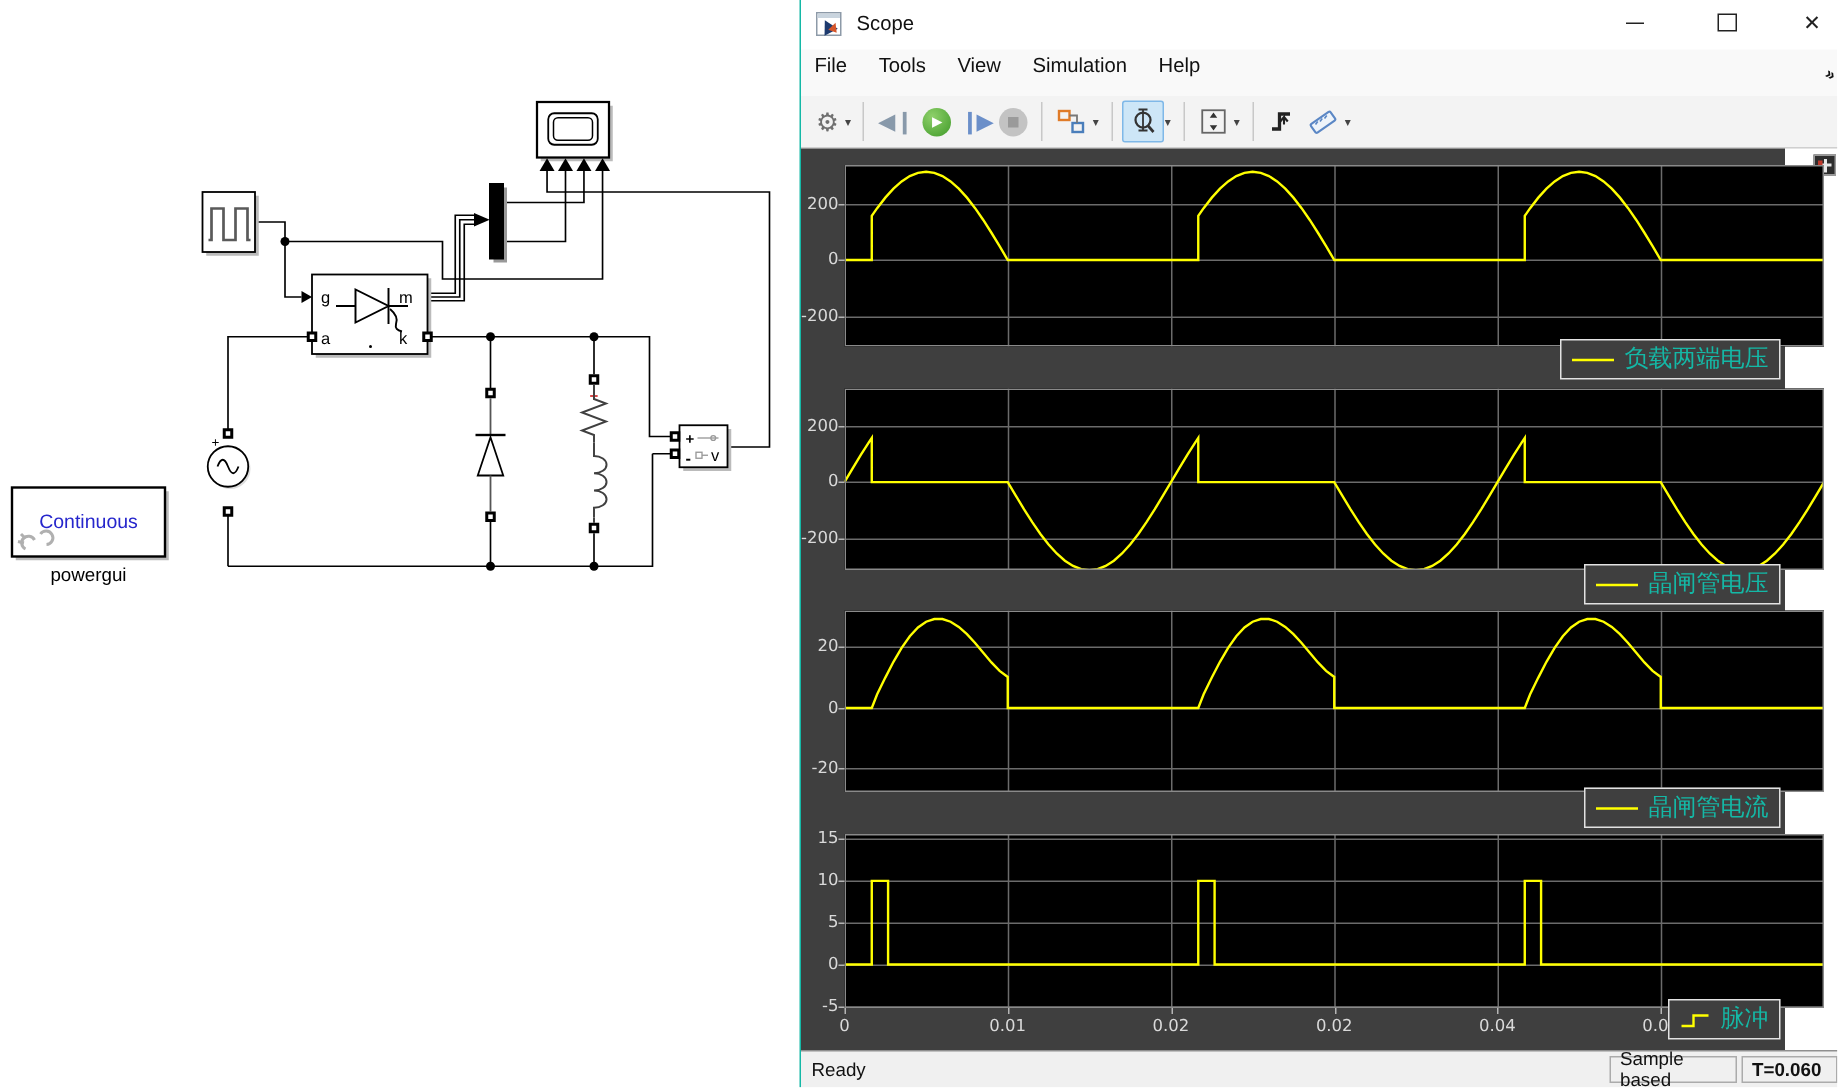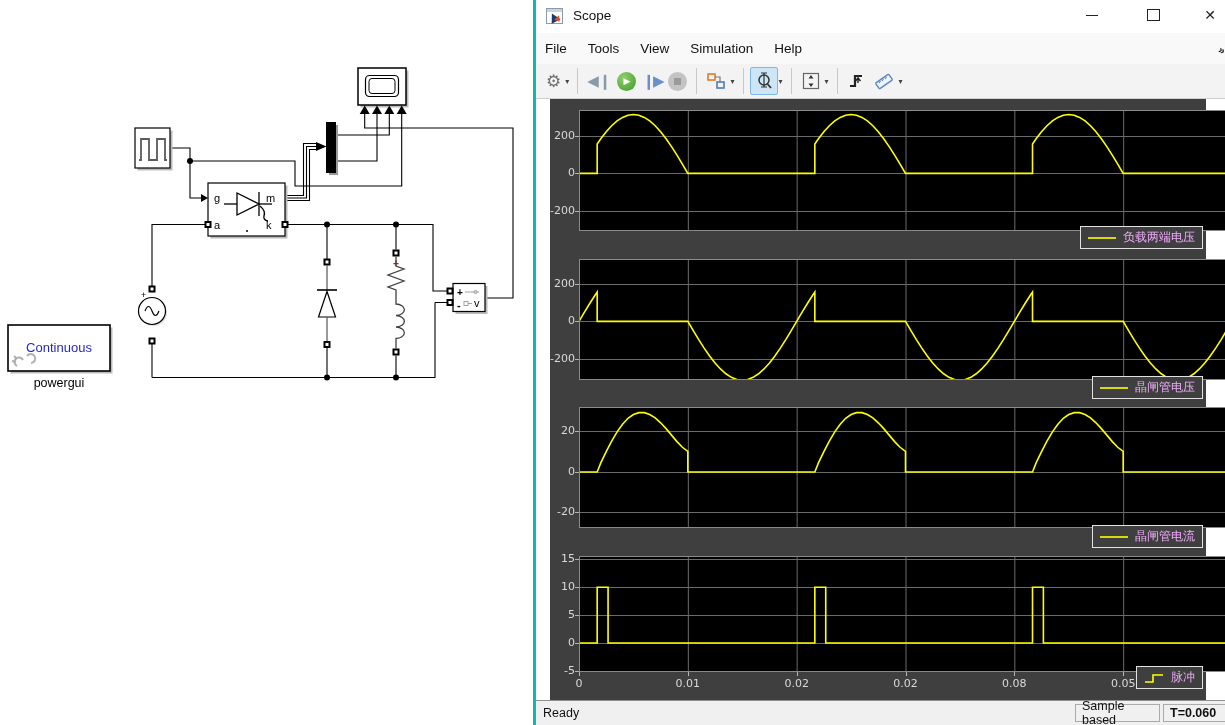--- a/index.html
+++ b/index.html
@@ -1,52 +1,52 @@
 <!DOCTYPE html>
 <html><head>
 <meta charset="utf-8">
 <style>
   html,body{margin:0;padding:0;background:#fff;font-family:"Liberation Sans","DejaVu Sans",sans-serif;}
   #stage{position:relative;width:1225px;height:725px;overflow:hidden;background:#fff;}
   
-  #scope-win{position:absolute;left:533px;top:0;width:692px;height:725px;background:#fff;border-left:3px solid #14b8a6;box-sizing:border-box;}
+  #scope-win{position:absolute;left:533px;top:0;width:692px;height:725px;background:#fff;border-left:1px solid #14b8a6;box-sizing:border-box;}
   #titlebar{position:absolute;left:0;top:0;width:100%;height:33px;background:#ffffff;}
   #title-icon{position:absolute;left:10px;top:8px;width:17px;height:16px;border:1px solid #8d9aa8;background:#fff;box-sizing:border-box;}
   #title-icon .bar{position:absolute;left:0;top:0;width:100%;height:3px;background:#c9d4de;}
   #title-icon .tri{position:absolute;left:2px;top:4px;width:0;height:0;border-left:5px solid transparent;border-right:5px solid transparent;border-bottom:9px solid #1d3a6e;transform:rotate(-28deg);}
   #title-icon .tri2{position:absolute;left:8px;top:6px;width:0;height:0;border-left:3px solid transparent;border-right:3px solid transparent;border-bottom:6px solid #d4552a;transform:rotate(20deg);}
   #title-text{position:absolute;left:37px;top:8px;font-size:13.5px;color:#111;}
   .win-btn{position:absolute;top:0;width:42px;height:30px;display:flex;align-items:center;justify-content:center;}
   #btn-min{left:535px}#btn-max{left:596px}#btn-close{left:653px}
   #btn-min .g{width:12px;height:1px;background:#222;}
   #btn-max .g{width:11px;height:10px;border:1px solid #222;}
   #btn-close .g{font-size:14px;color:#222;line-height:14px;}
-  #menubar{position:absolute;left:0;top:33px;width:100%;height:31px;background:#f9f9f9;display:flex;align-items:center;padding-left:7px;box-sizing:border-box;gap:17px;}
+  #menubar{position:absolute;left:0;top:33px;width:100%;height:31px;background:#f9f9f9;display:flex;padding-left:7px;box-sizing:border-box;gap:17px;}
   .menu-item{font-size:13.5px;color:#111;padding:3px 2px;}
   #menu-overflow{position:absolute;left:683px;top:44px;font-size:11px;color:#111;font-weight:bold;transform:rotate(28deg);}
   #toolbar{position:absolute;left:0;top:64px;width:100%;height:35px;background:#f3f3f3;border-bottom:1px solid #cfcfcf;display:flex;align-items:center;padding-left:7px;box-sizing:border-box;}
   .tb-sep{width:1px;height:26px;background:#c8c8c8;margin:0 6px;}
   .tb-btn{height:26px;display:flex;align-items:center;justify-content:center;padding:0 3px;border-radius:2px;}
   .tb-caret{font-size:8px;color:#444;margin:0 2px 0 1px;}
   .gear{font-size:17px;color:#707070;line-height:17px;}
   .run-circle{width:19px;height:19px;border-radius:50%;background:radial-gradient(circle at 35% 30%,#8ed06a,#3f9a28);display:flex;align-items:center;justify-content:center;color:#fff;font-size:9px;}
   .stop-circle{width:19px;height:19px;border-radius:50%;background:#c3c3c3;display:flex;align-items:center;justify-content:center;}
   .stop-circle .sq{width:7px;height:7px;background:#9a9a9a;}
   .stepfwd{color:#6b8fc9;font-size:15px;letter-spacing:-2px;}
   .stepback{color:#8899aa;font-size:15px;}
   .hl{background:#cde6f7;border:1px solid #7fb8e8;}
   
-  #plot-container{position:absolute;left:0;top:99px;width:656px;height:601px;background:#3f3f3f;margin-left:14px;}
+  #plot-container{position:absolute;left:0;top:99px;width:656px;height:601px;background:#3f3f3f;}
   .axes{position:absolute;background:#000;}
   .ytick-label,.xtick-label{position:absolute;color:#d9d9d9;font-size:11px;font-family:"DejaVu Sans",sans-serif;}
   .ytick-label{width:27px;text-align:right;}
   .xtick-label{width:44px;text-align:center;}
   .tickmark{position:absolute;background:#b5b5b5;}
   .legend{position:absolute;right:3px;background:#3f3f3f;border:1px solid #e2e2e2;display:flex;align-items:center;padding:2px 7px 2px 6px;gap:6px;}
-  .legend span{color:#f0abfc;font-size:12px;white-space:nowrap;text-align:center;}
+  .legend span{color:#14b8a6;font-size:16px;white-space:nowrap;text-align:center;}
   #pin-icon{position:absolute;left:675px;top:4px;width:15px;height:14px;background:#2e2e2e;border:1px solid #9a9a9a;box-sizing:border-box;}
   #pin-icon .v{position:absolute;left:6px;top:2px;width:2px;height:9px;background:#e8e8e8;}
   #pin-icon .h{position:absolute;left:3px;top:5px;width:8px;height:2px;background:#e8e8e8;}
   #pin-icon .r{position:absolute;left:2px;top:3px;width:3px;height:3px;background:#c0392b;}
   
   #statusbar{position:absolute;left:0;top:700px;width:100%;height:25px;background:#f0f0f0;border-top:1px solid #8f8f8f;box-sizing:border-box;}
   #status-left{position:absolute;left:7px;top:5px;font-size:12.5px;color:#111;}
   .status-panel{position:absolute;top:3px;height:18px;border:1px solid #ababab;font-size:12.5px;color:#111;display:flex;align-items:center;padding:0 6px;box-sizing:border-box;background:#f0f0f0;}
   #panel-sample{left:539px;width:85px;}
   #panel-time{left:627px;width:64px;font-weight:bold;}
@@ -397,21 +397,21 @@
         <div class="ytick-label" style="left: -2px; top: 564.885px;">-5</div>
         <div class="tickmark" style="left: 25px; top: 572px; width: 4px; height: 1px;"></div>
         <div class="xtick-label" style="left: 7px; top: 578px;">0</div>
         <div class="tickmark" style="left: 29px; top: 573px; width: 1px; height: 4px;"></div>
         <div class="xtick-label" style="left: 115.833px; top: 578px;">0.01</div>
         <div class="tickmark" style="left: 138px; top: 573px; width: 1px; height: 4px;"></div>
         <div class="xtick-label" style="left: 224.667px; top: 578px;">0.02</div>
         <div class="tickmark" style="left: 247px; top: 573px; width: 1px; height: 4px;"></div>
         <div class="xtick-label" style="left: 333.5px; top: 578px;">0.02</div>
         <div class="tickmark" style="left: 356px; top: 573px; width: 1px; height: 4px;"></div>
-        <div class="xtick-label" style="left: 442.333px; top: 578px;">0.08</div>
+        <div class="xtick-label" style="left: 442.333px; top: 578px;">0.04</div>
         <div class="tickmark" style="left: 464px; top: 573px; width: 1px; height: 4px;"></div>
         <div class="xtick-label" style="left: 551.167px; top: 578px;">0.05</div>
         <div class="tickmark" style="left: 573px; top: 573px; width: 1px; height: 4px;"></div>
         <div class="legend" style="top: 567px; font-family: Liberation Serif, serif;">
           <svg width="22" height="12">
             <path d="M2,10 H10 V3 H20" fill="none" stroke="#ffff00" stroke-width="1.6"></path>
           </svg>
           <span>脉冲</span>
         </div>
       </div>

